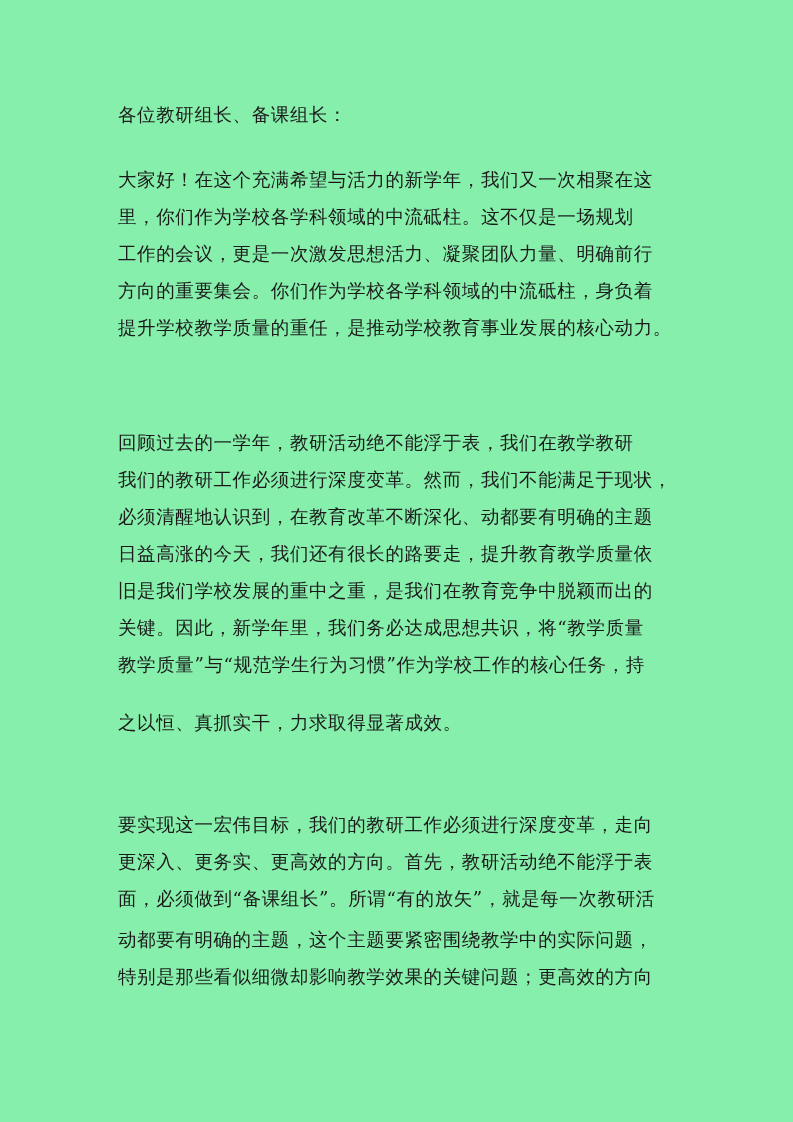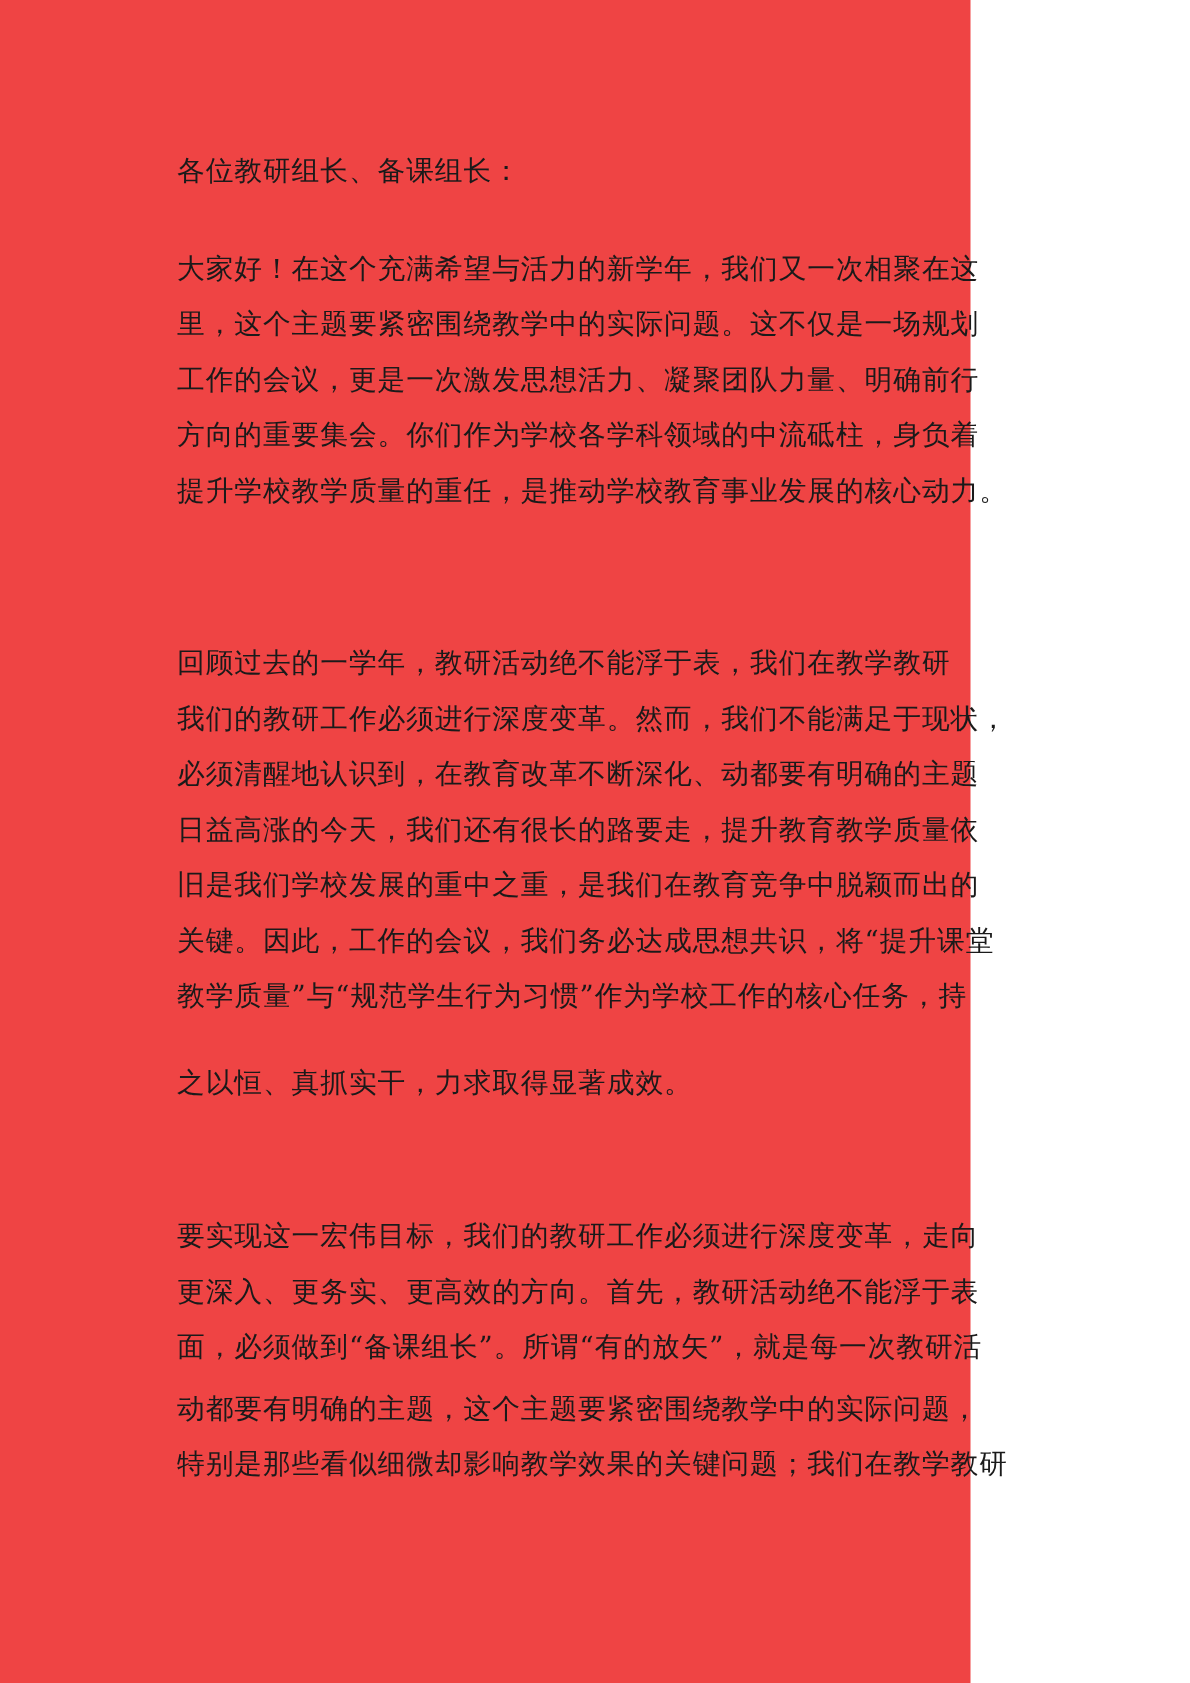--- a/index.html
+++ b/index.html
@@ -12,58 +12,58 @@
       height: 1122px;
       position: relative;
       overflow: hidden;
       font-family: "DejaVu Serif", "Liberation Serif", serif;
       color: #1a1a1a;
     }
     .page {
       position: absolute;
       left: 0;
       top: 0;
-      width: 647px;
+      width: 793px;
       height: 1122px;
-      background: #ef4444;
+      background: #86efac;
     }
     .line {
       position: absolute;
       left: 118px;
       font-size: 18.5px;
       line-height: 22px;
       white-space: nowrap;
       letter-spacing: 0.6px;
     }
   </style>
 </head>
 <body>
 
 <div class="page">
   <div class="line" style="top:104px">各位教研组长、备课组长：</div>
 
   <div>
     <div class="line" style="top:169px">大家好！在这个充满希望与活力的新学年，我们又一次相聚在这</div>
-    <div class="line" style="top:206px">里，这个主题要紧密围绕教学中的实际问题。这不仅是一场规划</div>
+    <div class="line" style="top:206px">里，你们作为学校各学科领域的中流砥柱。这不仅是一场规划</div>
     <div class="line" style="top:243px">工作的会议，更是一次激发思想活力、凝聚团队力量、明确前行</div>
     <div class="line" style="top:280px">方向的重要集会。你们作为学校各学科领域的中流砥柱，身负着</div>
     <div class="line" style="top:317px">提升学校教学质量的重任，是推动学校教育事业发展的核心动力。</div>
   </div>
 
   <div>
     <div class="line" style="top:432px">回顾过去的一学年，教研活动绝不能浮于表，我们在教学教研</div>
     <div class="line" style="top:469px">我们的教研工作必须进行深度变革。然而，我们不能满足于现状，</div>
     <div class="line" style="top:506px">必须清醒地认识到，在教育改革不断深化、动都要有明确的主题</div>
     <div class="line" style="top:543px">日益高涨的今天，我们还有很长的路要走，提升教育教学质量依</div>
     <div class="line" style="top:580px">旧是我们学校发展的重中之重，是我们在教育竞争中脱颖而出的</div>
-    <div class="line" style="top:617px">关键。因此，工作的会议，我们务必达成思想共识，将“提升课堂</div>
+    <div class="line" style="top:617px">关键。因此，新学年里，我们务必达成思想共识，将“教学质量</div>
     <div class="line" style="top:654px">教学质量”与“规范学生行为习惯”作为学校工作的核心任务，持</div>
     <div class="line" style="top:712px">之以恒、真抓实干，力求取得显著成效。</div>
   </div>
 
   <div>
     <div class="line" style="top:814px">要实现这一宏伟目标，我们的教研工作必须进行深度变革，走向</div>
     <div class="line" style="top:851px">更深入、更务实、更高效的方向。首先，教研活动绝不能浮于表</div>
     <div class="line" style="top:888px">面，必须做到“备课组长”。所谓“有的放矢”，就是每一次教研活</div>
     <div class="line" style="top:929px">动都要有明确的主题，这个主题要紧密围绕教学中的实际问题，</div>
-    <div class="line" style="top:966px">特别是那些看似细微却影响教学效果的关键问题；我们在教学教研</div>
+    <div class="line" style="top:966px">特别是那些看似细微却影响教学效果的关键问题；更高效的方向</div>
   </div>
 </div>
 
 </body></html>

